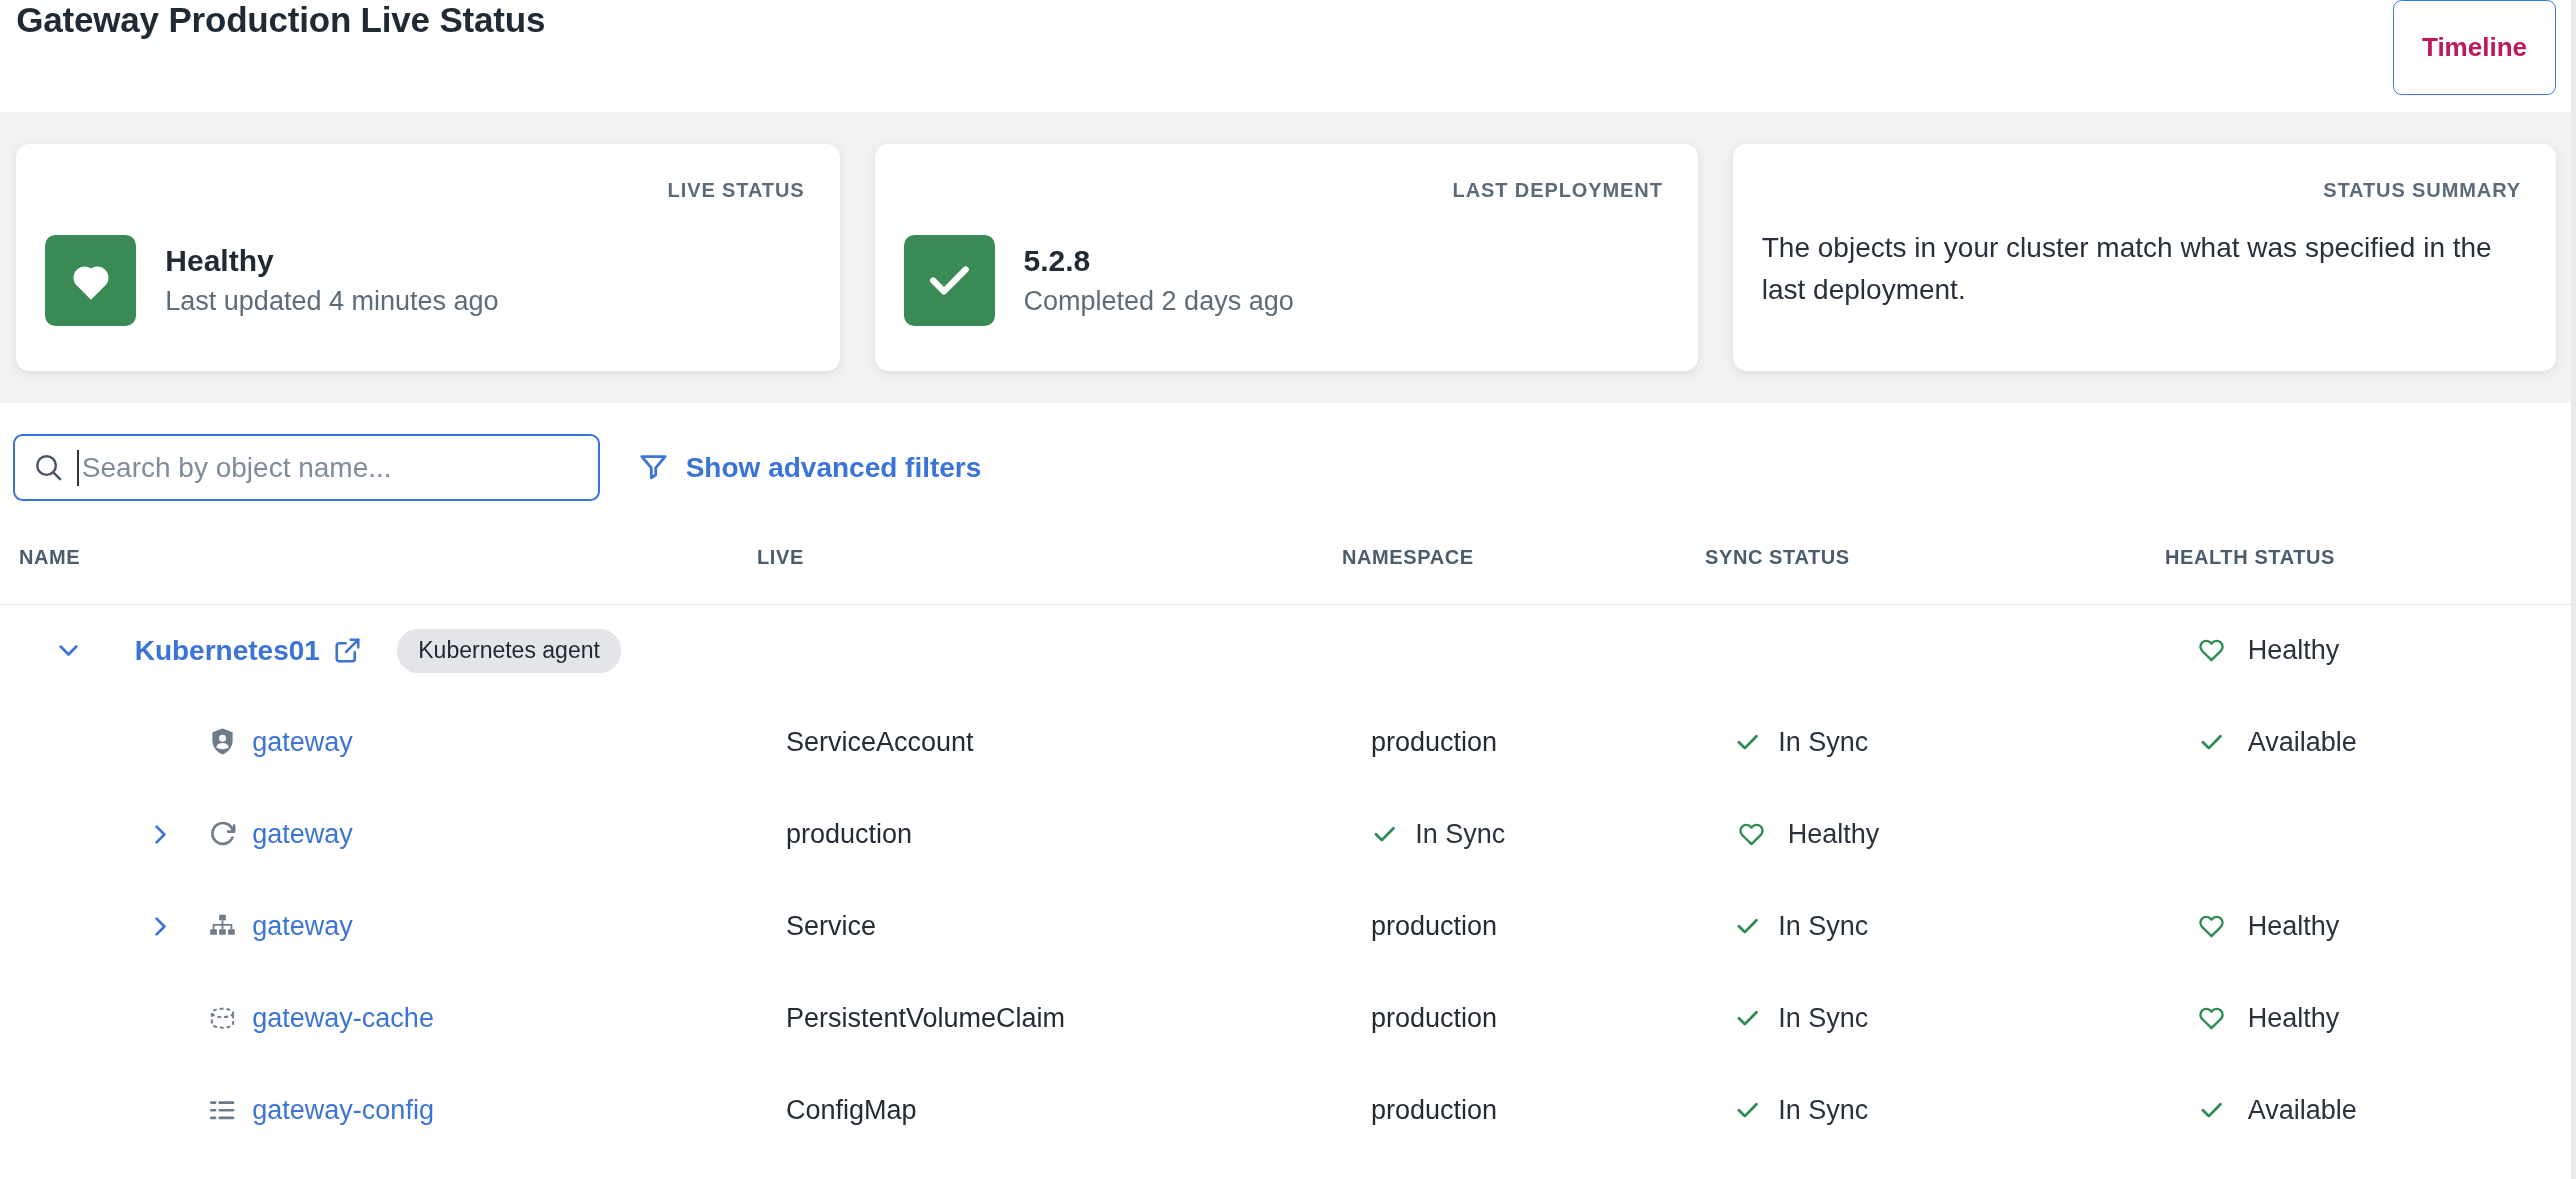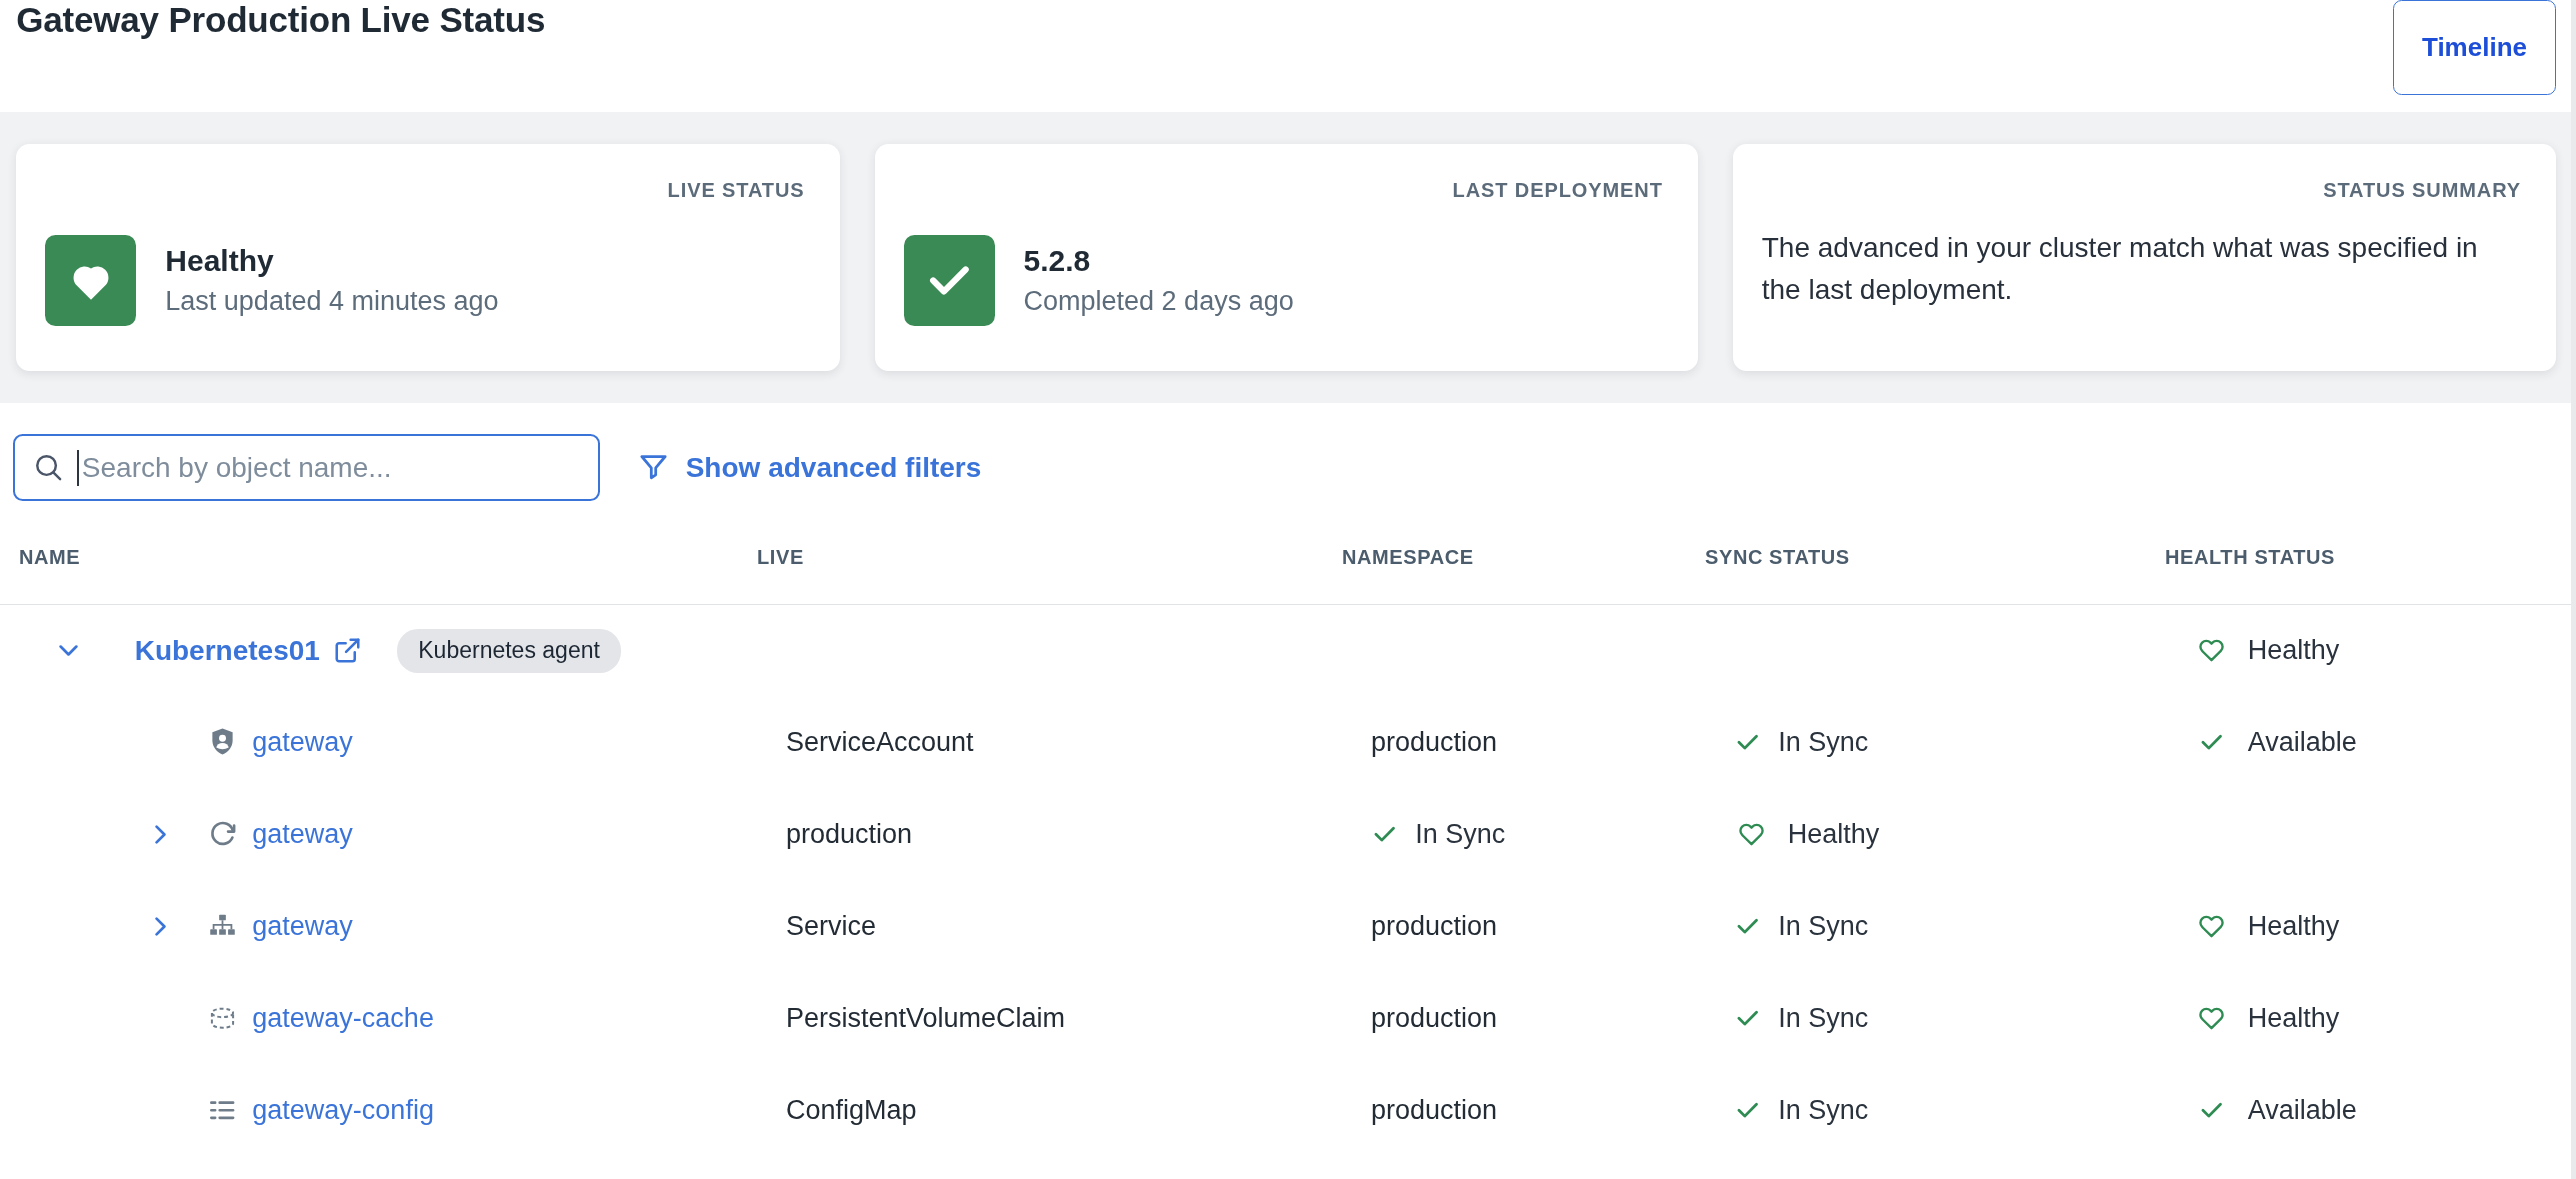--- a/index.html
+++ b/index.html
@@ -3,21 +3,21 @@
 <meta charset="utf-8">
 <style>
   * { margin:0; padding:0; box-sizing:border-box; }
   html,body { width:2576px; height:1180px; overflow:hidden; background:#ffffff;
     font-family:"Liberation Sans","DejaVu Sans",sans-serif; color:#232c35; }
 
   
   .page-header { height:112px; display:flex; justify-content:space-between; 
     padding:0 20px 17.3px 16.3px; background:#fff; }
   .page-title { font-size:35px; font-weight:700; color:#1f2a35; letter-spacing:-0.2px; }
-  .timeline-btn { background:#fff; border:1.9px solid #3b74d9; color:#1d4ed8; font-weight:700;
+  .timeline-btn { background:#fff; border:1.9px solid #3b74d9; color:#be185d; font-weight:700;
     font-size:26px; padding:14.4px 28px; border-radius:8.6px; cursor:pointer;
     font-family:"Liberation Sans","DejaVu Sans",sans-serif; }
 
   
   .cards-band { background:#f1f2f4; height:291px; padding:32px 20px 32px 16.3px;
     display:grid; grid-template-columns:repeat(3,1fr); gap:35px; }
   .card { background:#fff; border-radius:13.4px; box-shadow:0 2.9px 9.6px rgba(31,41,51,0.10);
     padding:35px 35px 29px 29px; }
   .card-label { font-size:20px; font-weight:700; color:#5c6b7a; letter-spacing:0.9px;text-align:right; }
   .card-body { display:flex; align-items:center; margin-top:33px; }
@@ -100,21 +100,21 @@
       </div>
       <div class="card-text">
         <div class="card-value">5.2.8</div>
         <div class="card-sub">Completed 2 days ago</div>
       </div>
     </div>
   </div>
 
   <div class="card">
     <div class="card-label">STATUS SUMMARY</div>
-    <div class="card-paragraph">The advanced in your cluster match what was specified in the last deployment.</div>
+    <div class="card-paragraph">The objects in your cluster match what was specified in the last deployment.</div>
   </div>
 </div>
 
 <div class="filter-row">
   <div class="search-box">
     <svg width="31" height="31" viewBox="0 0 24 24" fill="none" stroke="#4a5568" stroke-width="1.9" stroke-linecap="round">
         <circle cx="10.5" cy="10.5" r="7.2"></circle>
         <line x1="15.9" y1="15.9" x2="21" y2="21"></line>
       </svg>
     <div class="caret"></div>

